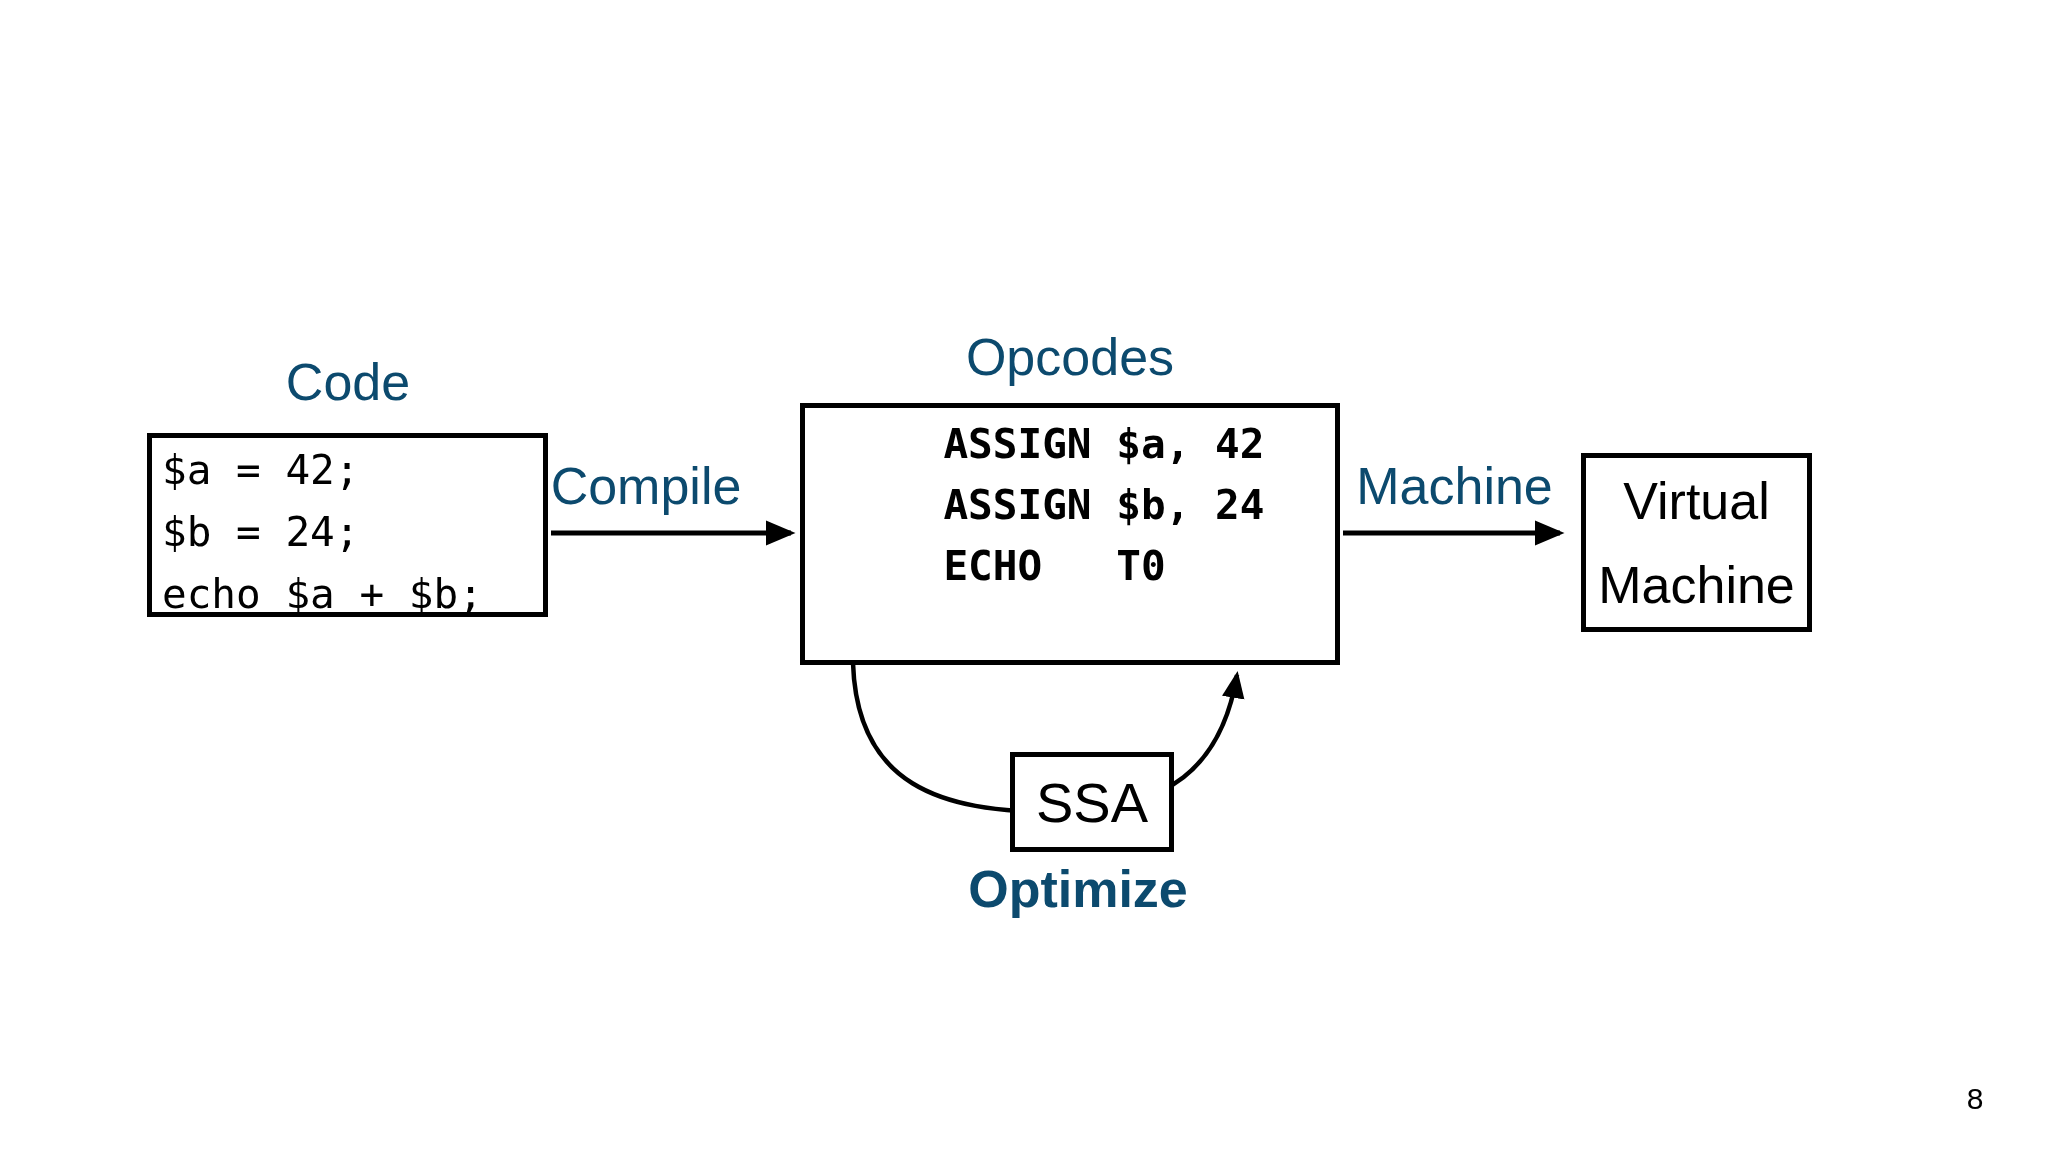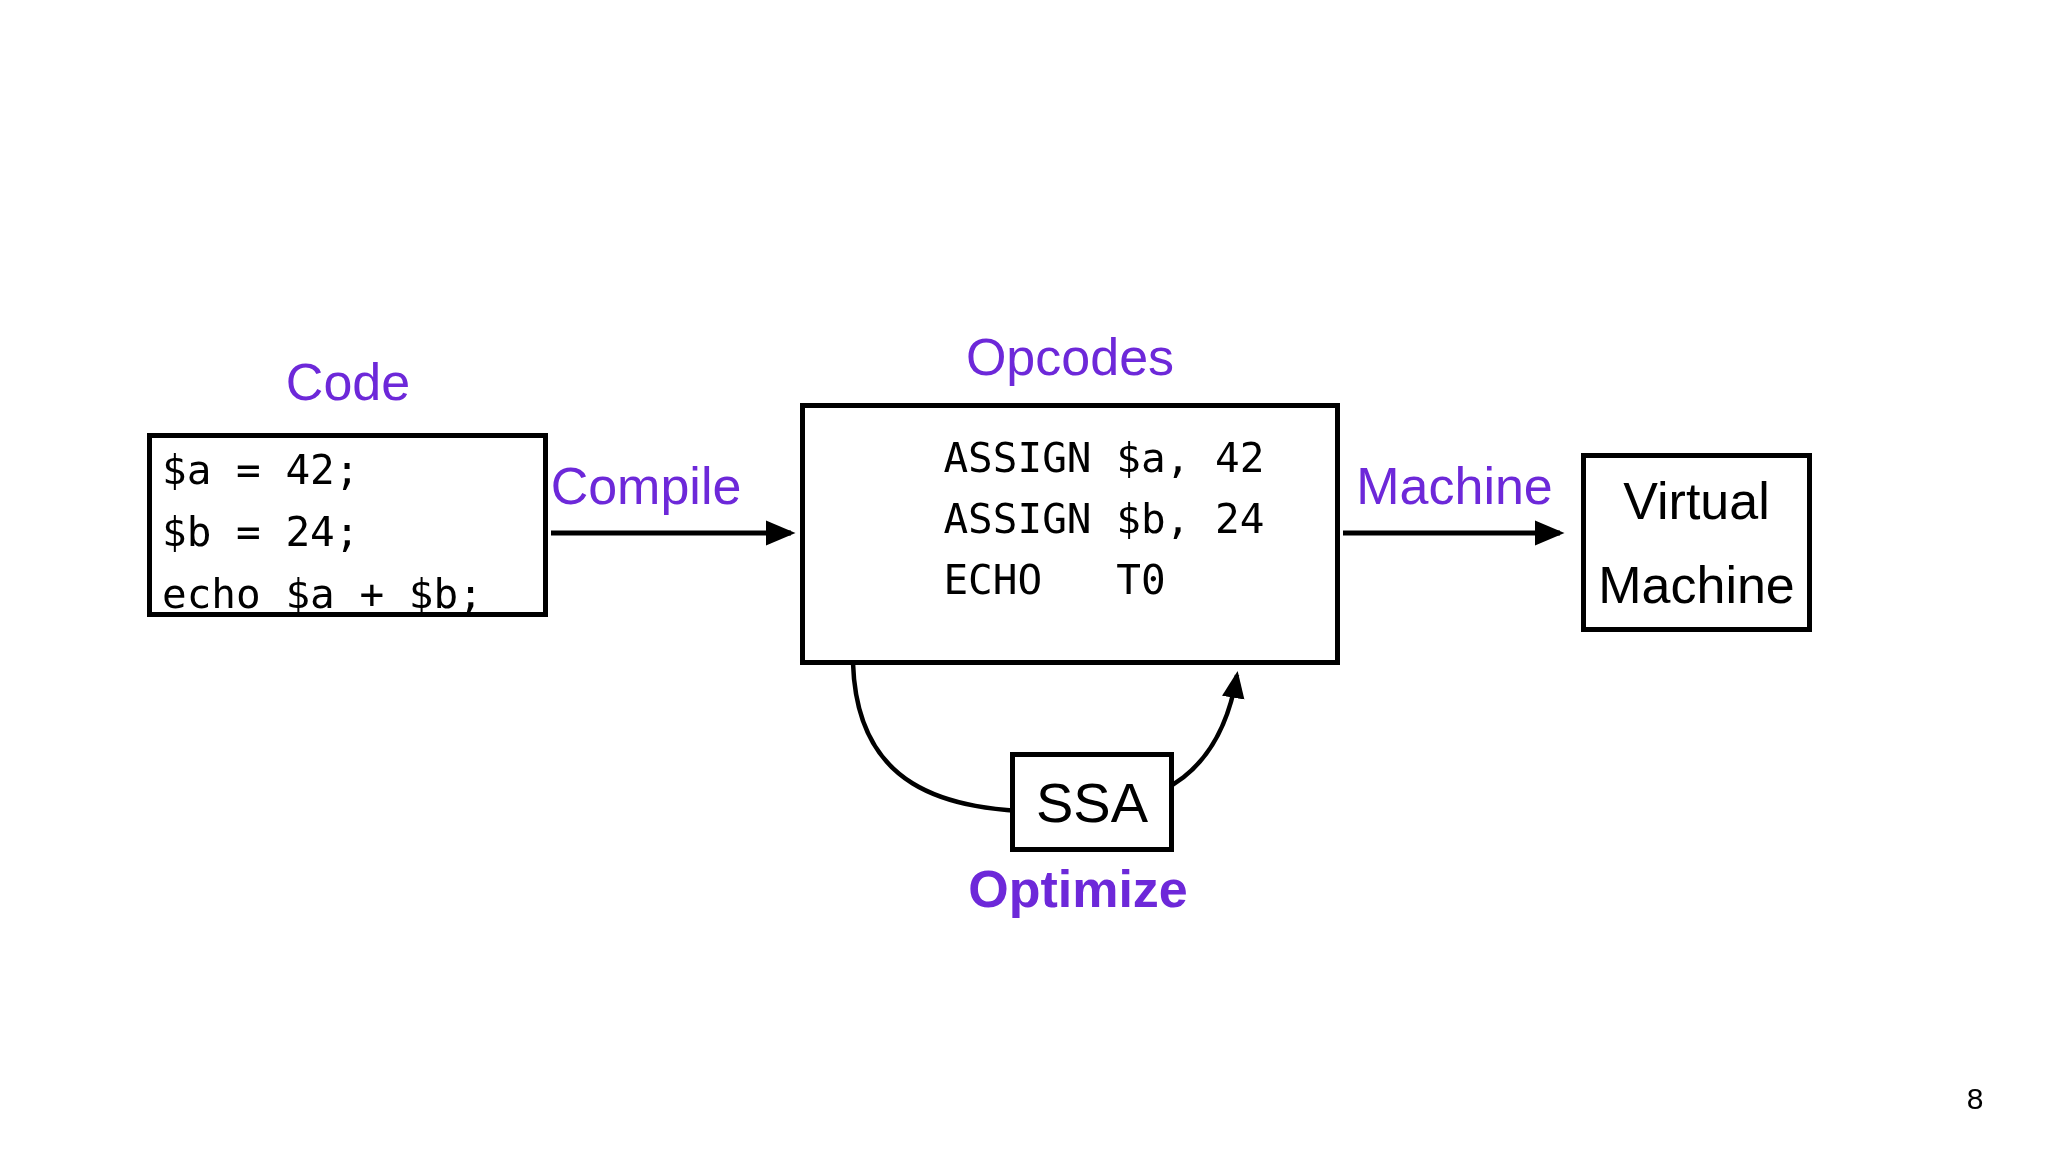--- a/index.html
+++ b/index.html
@@ -36,21 +36,22 @@
     top: 433px;
     width: 401px;
     height: 184px;
     padding: 1px 0 0 10px;
   }
   .opcodes-box {
     left: 800px;
     top: 403px;
     width: 540px;
     height: 262px;
-    padding: 20px 0 0 15px;
+    padding: 6px 0 0 15px;
+    font-weight: bold;
   }
   .vm-box {
     left: 1569px;
     top: 453px;
     width: 231px;
     height: 179px;
     display: flex;
     align-items: center;
     justify-content: center;
     text-align: center;
@@ -76,21 +77,21 @@
     color: #000000;
   }
   .opcodes-box .mono-line {
     line-height: 61px;
   }
   .diagram-label {
     position: absolute;
     text-align: center;
     font-size: 52px;
     line-height: 60px;
-    color: #6d28d9;
+    color: #0c4a6e;
     z-index: 2;
     white-space: nowrap;
   }
   .label-code     { left: 148px;  top: 352px; width: 400px; }
   .label-opcodes  { left: 800px;  top: 327px; width: 540px; }
   .label-compile  { left: 520px;  top: 456px; width: 252px; }
   .label-execute  { left: 1340px; top: 456px; width: 229px; }
   .label-optimize { left: 928px;  top: 859px; width: 300px; font-weight: bold; }
   .page-number {
     position: absolute;

